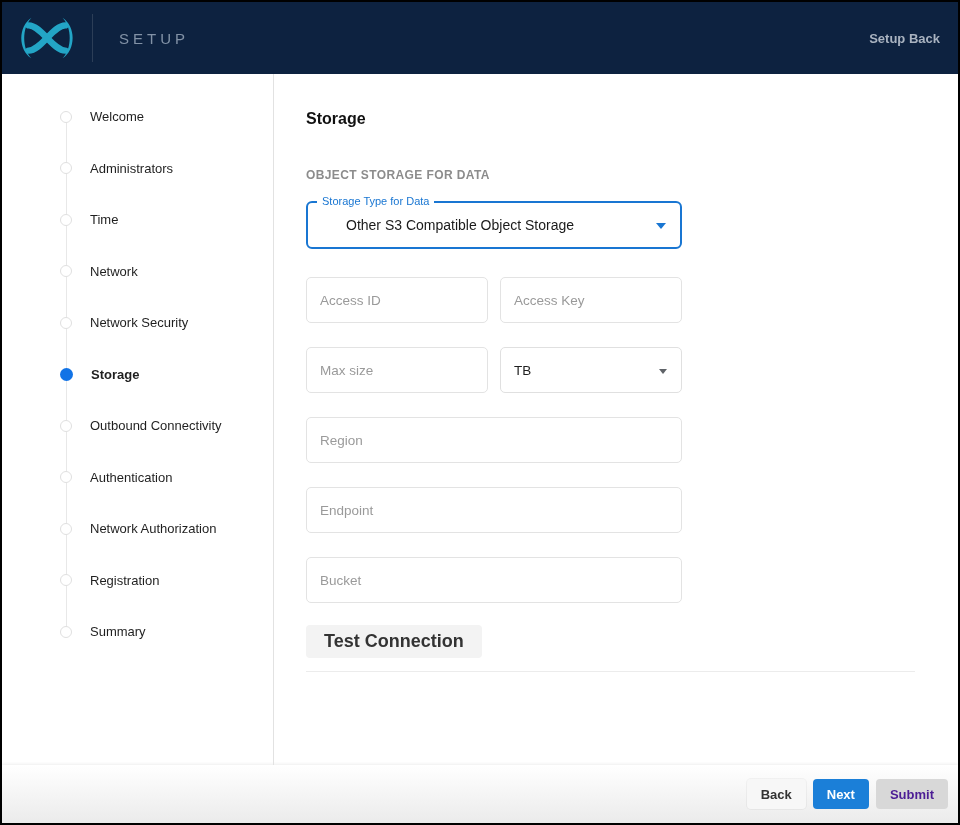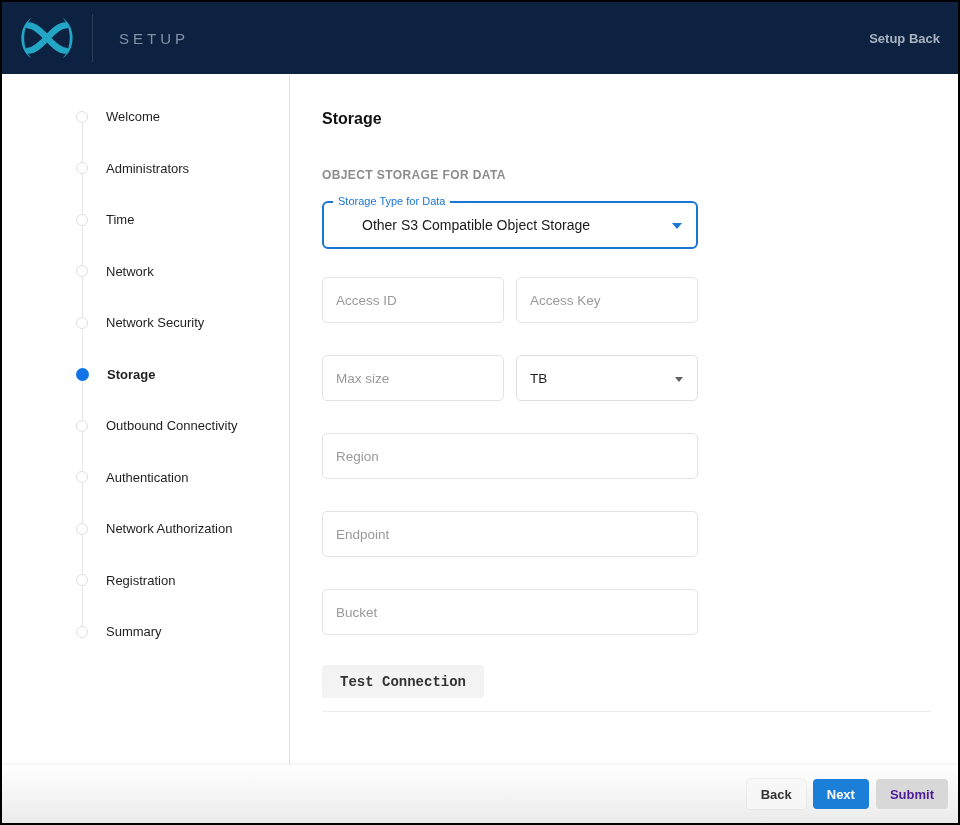--- a/index.html
+++ b/index.html
@@ -43,21 +43,21 @@
   .titlebar {
     height: 59px; flex: 0 0 59px;
     background: #fff;
     border-bottom: 1px solid #d9d9d9;
     display: flex; align-items: center;
     padding-left: 22px;
   }
   .titlebar h1 { font-size: 20px; font-weight: 500; color: #111; }
 
   
-  .body { flex: 1 1 auto; display: flex; min-height: 0; padding-left: 16px; }
+  .body { flex: 1 1 auto; display: flex; min-height: 0; }
 
   
   .sidebar {
     width: 272px; flex: 0 0 272px;
     border-right: 1px solid #e2e2e2;
     position: relative;
     padding-top: 17px;
   }
   .stepper-line {
     position: absolute; left: 64px; top: 43px;
@@ -114,21 +114,21 @@
   .mat-value { font-size: 14px; color: #1a1a1a; margin-left: 24px; }
   .caret-blue {
     position: absolute; right: 14px; top: 20px;
     width: 0; height: 0;
     border-left: 5px solid transparent; border-right: 5px solid transparent;
     border-top: 6px solid #1976d2;
   }
 
   
   .form { margin-top: 28px; width: 376px; }
-  .form-row { display: flex; gap: 12px; margin-bottom: 32px; }
+  .form-row { display: flex; gap: 12px; margin-bottom: 24px; }
   .text-input {
     height: 46px; border: 1px solid #e3e3e3; border-radius: 5px;
     padding: 0 13px; font-size: 13.5px; color: #222;
     font-family: "Liberation Sans", sans-serif;
     outline: none; background: #fff;
   }
   .text-input::placeholder { color: #9a9a9a; opacity: 1; }
   .half { width: 182px; }
   .full { width: 376px; }
   .unit-select {
@@ -143,22 +143,22 @@
     position: absolute; right: 14px; top: 21px;
     width: 0; height: 0;
     border-left: 4.5px solid transparent; border-right: 4.5px solid transparent;
     border-top: 5px solid #5f6368;
   }
 
   .test-btn {
     margin-top: -2px;
     height: 33px; padding: 0 18px;
     background: #f3f3f3; border: none; border-radius: 4px;
-    font-size: 14px; font-weight: 700; color: #333;
-    font-family: Liberation Mono, monospace;
+    font-size: 18px; font-weight: 700; color: #333;
+    font-family: Liberation Sans, sans-serif;
     cursor: pointer;
   }
   .content-divider {
     margin-top: 13px;
     width: 609px; height: 1px; background: #ececec;
   }
 
   
   .footer {
     height: 58px; flex: 0 0 58px;

